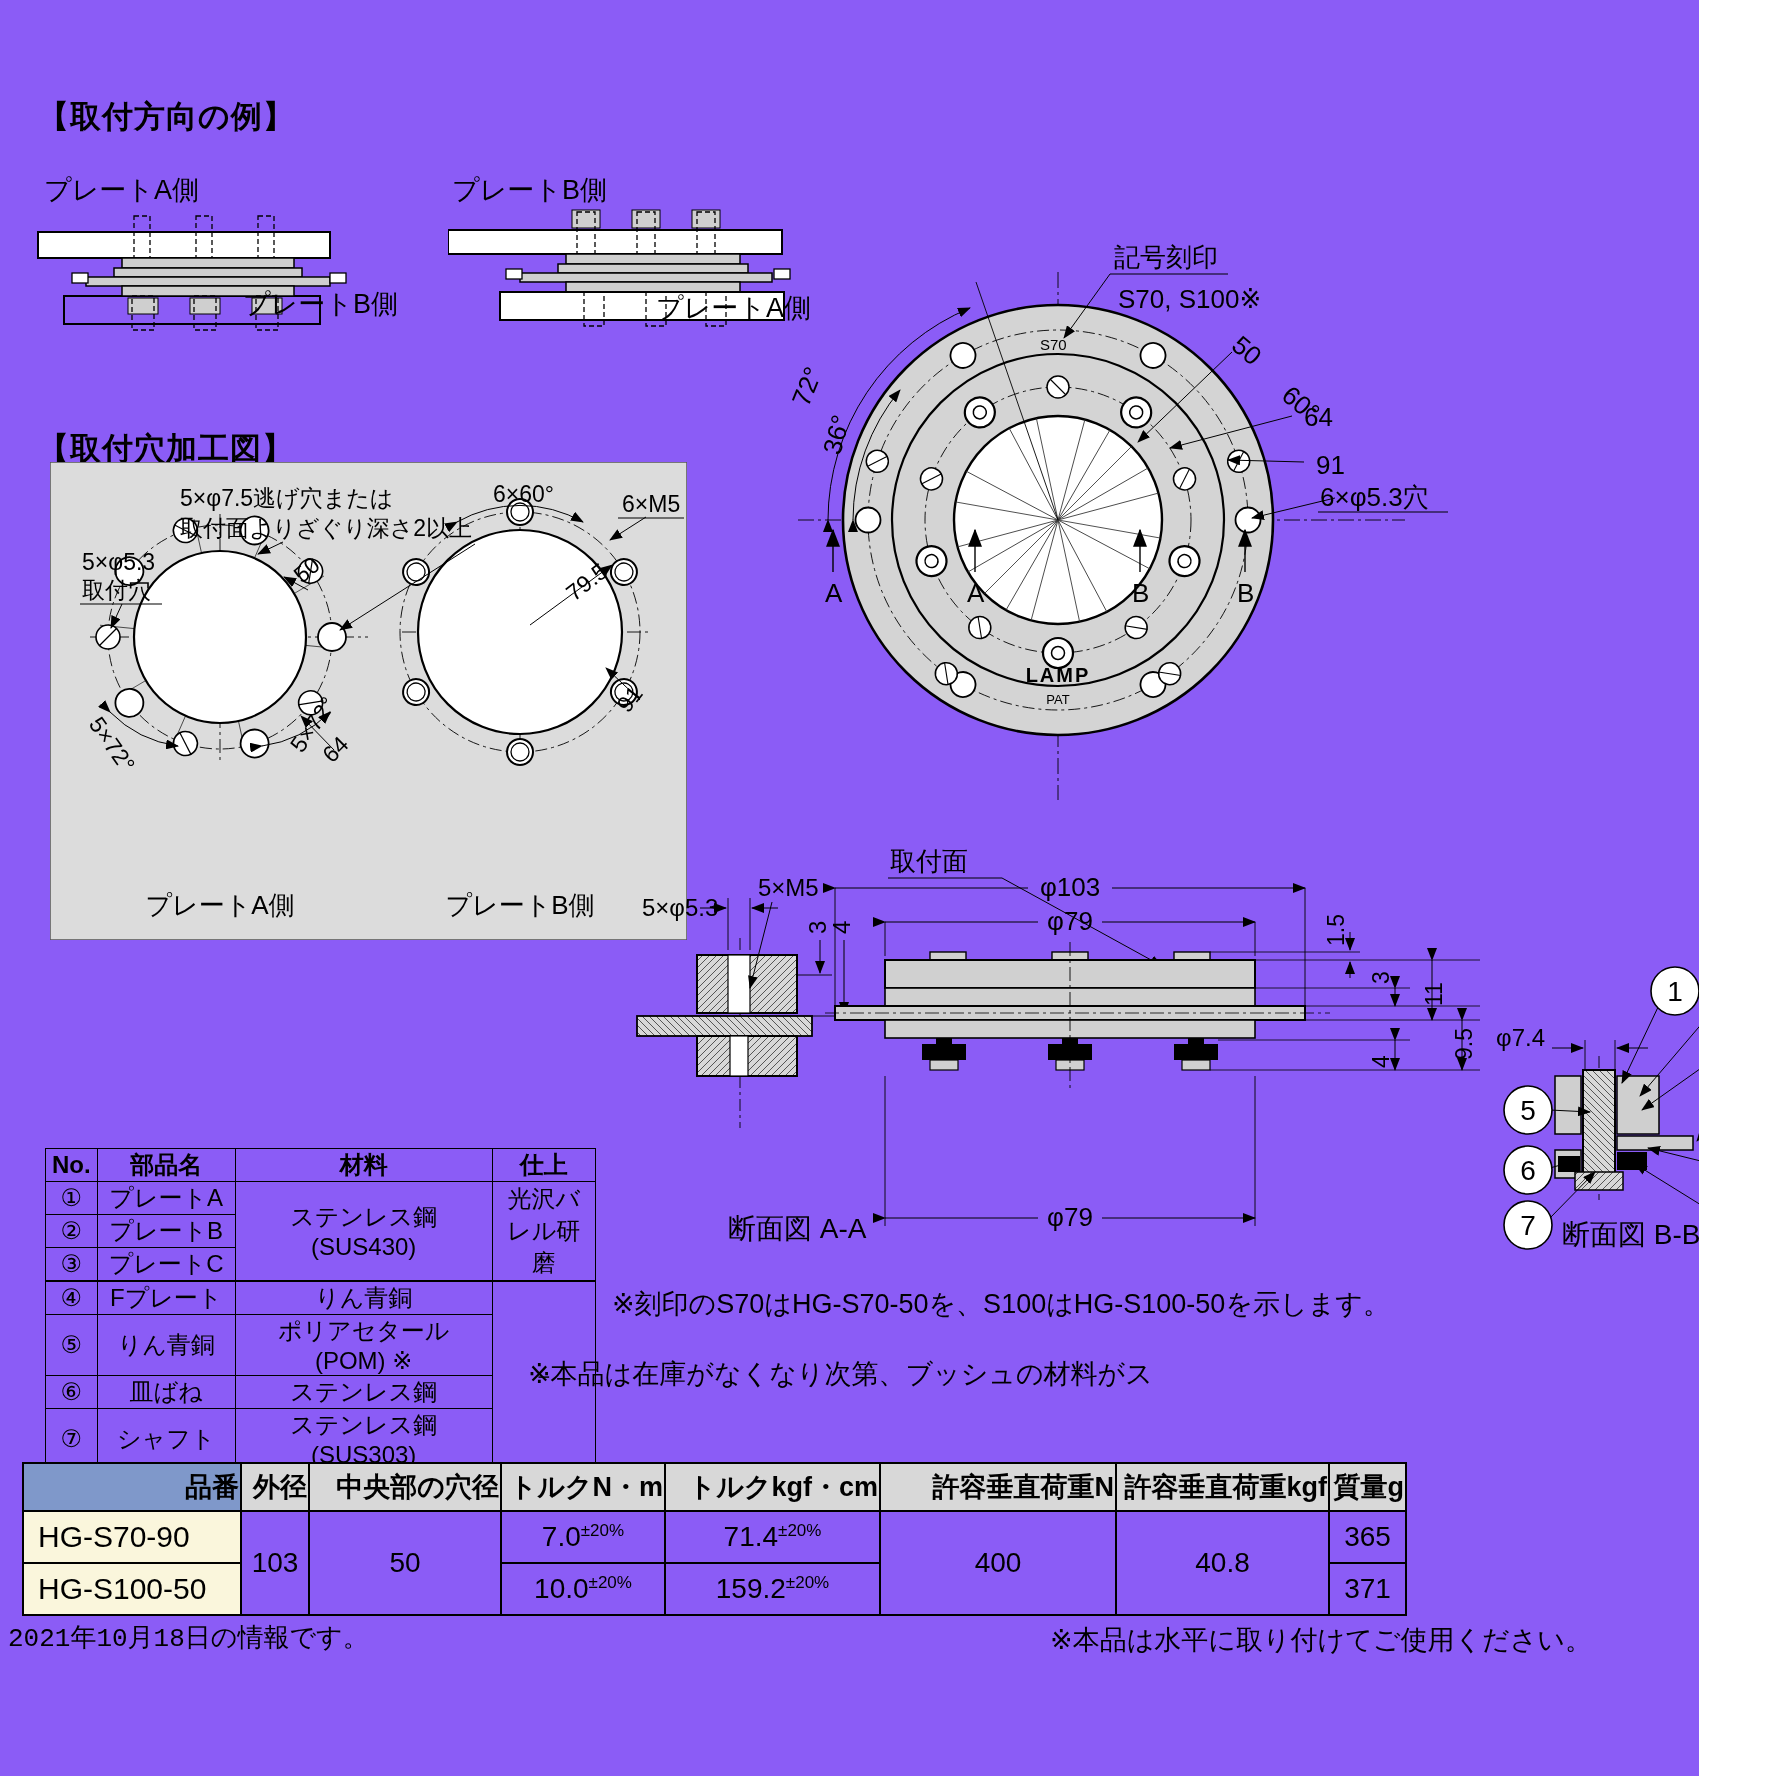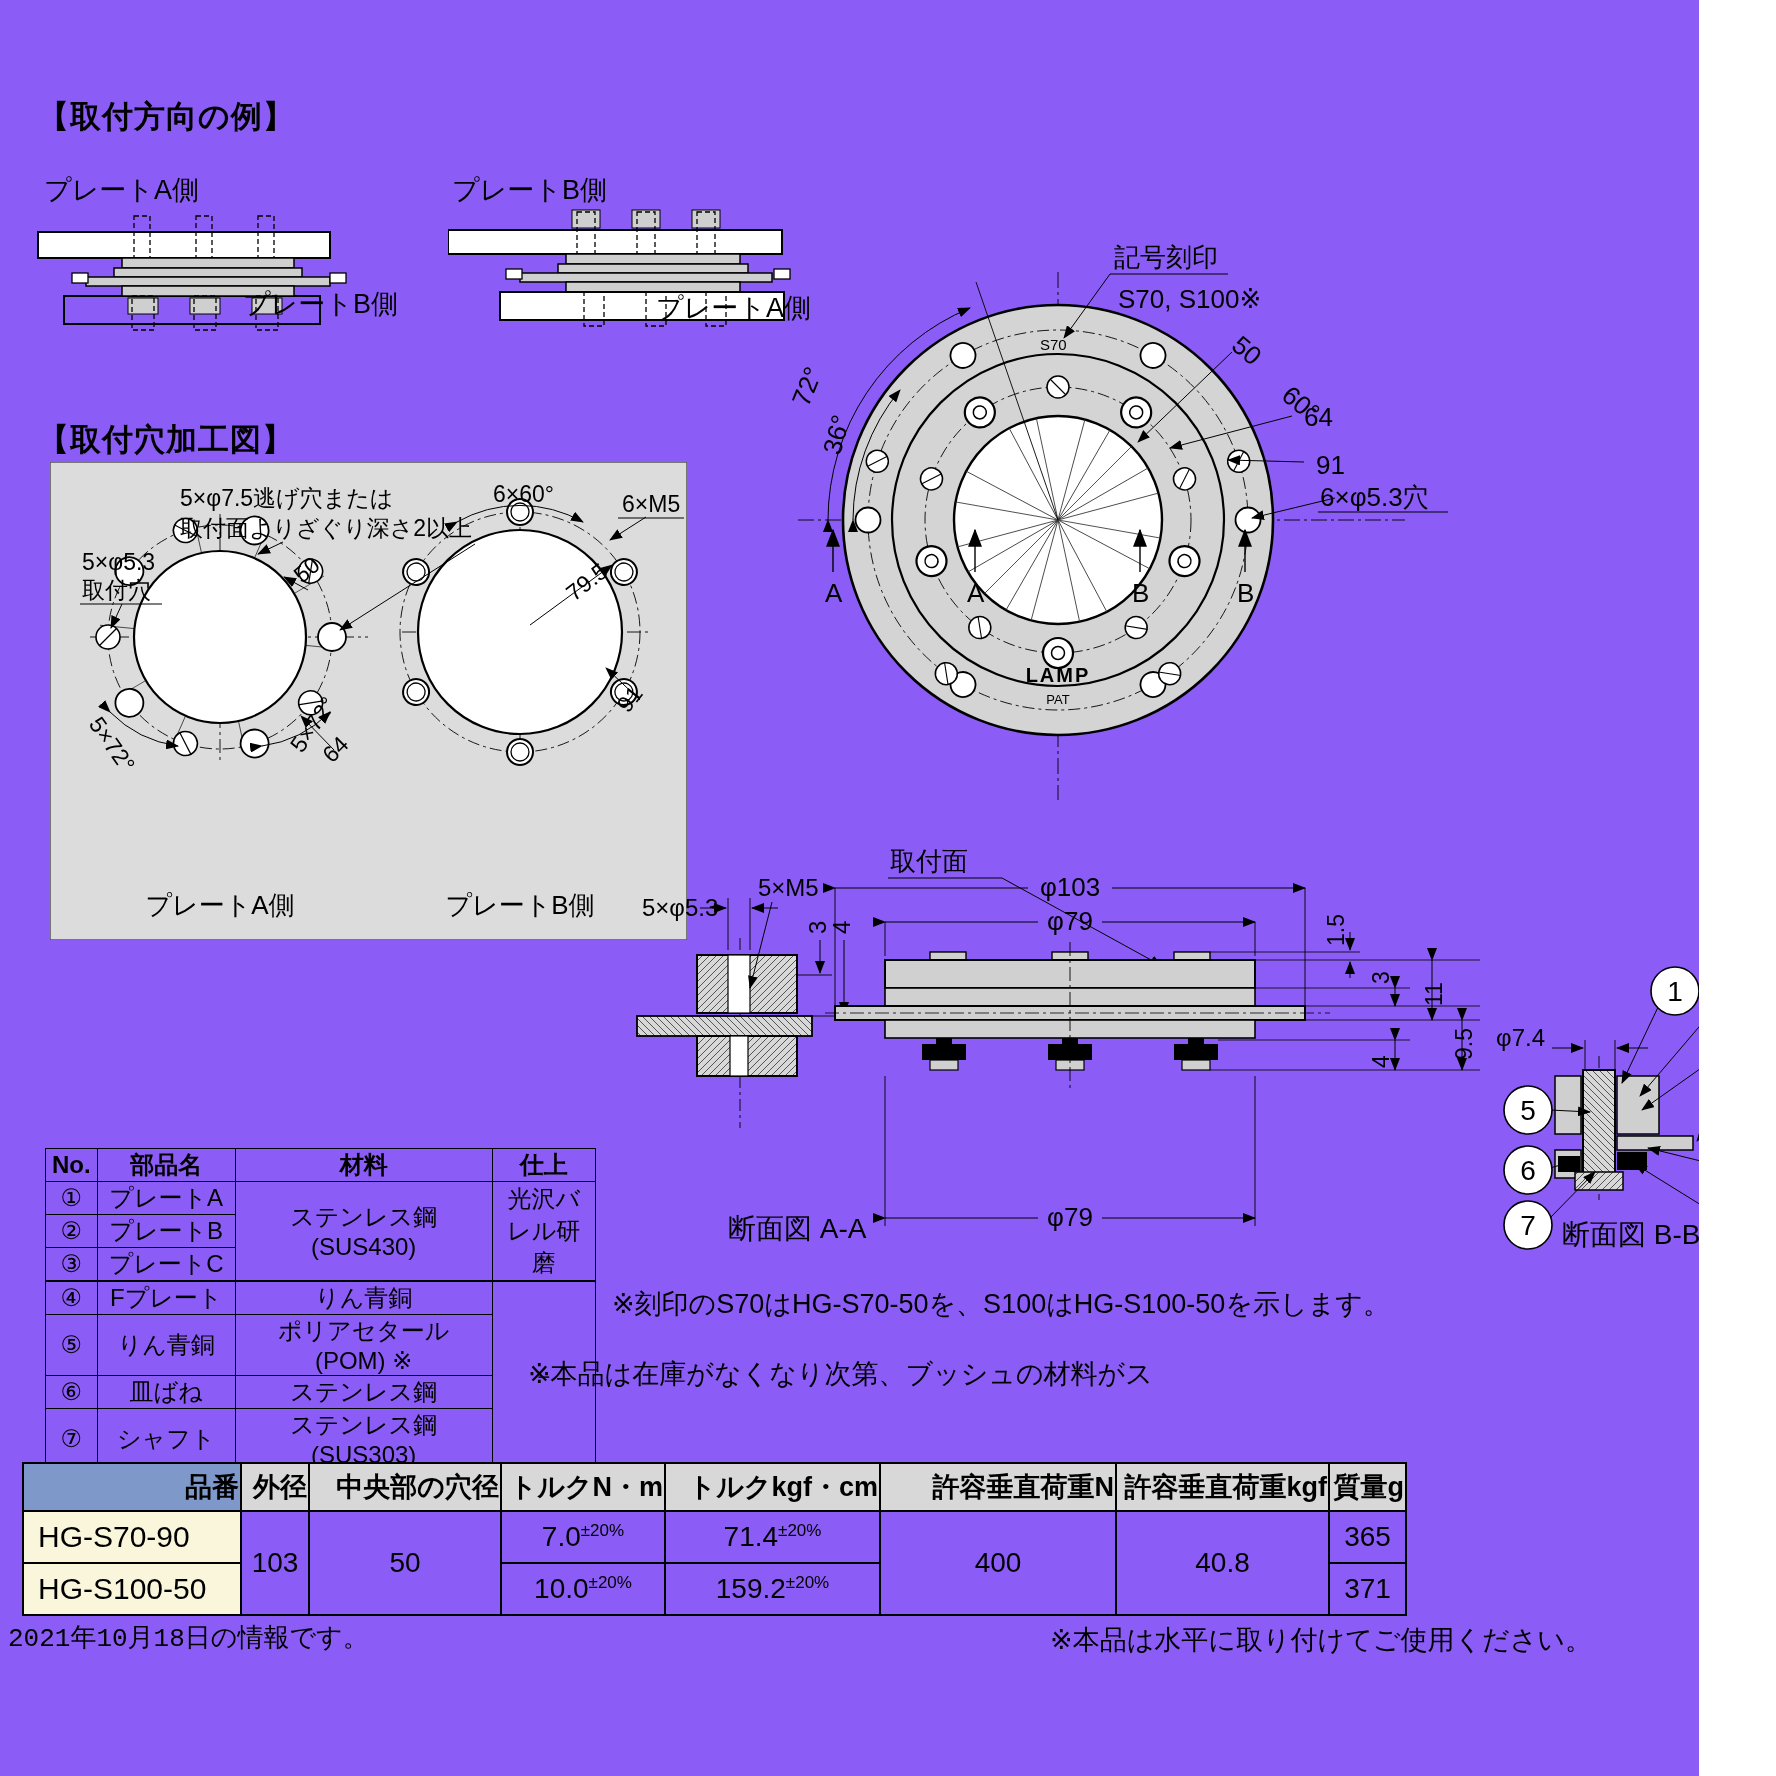--- a/index.html
+++ b/index.html
@@ -71,21 +71,21 @@
     <rect x="118" y="84" width="174" height="10" fill="#cfcfcf" stroke="#000" stroke-width="1.5"></rect>
     <rect x="58" y="71" width="16" height="10" fill="#fff" stroke="#000" stroke-width="1.3"></rect>
     <rect x="326" y="71" width="16" height="10" fill="#fff" stroke="#000" stroke-width="1.3"></rect>
     <rect x="52" y="94" width="284" height="28" fill="#fff" stroke="#000" stroke-width="2"></rect>
     <rect x="136" y="94" width="20" height="34" fill="none" stroke="#000" stroke-width="1.3" stroke-dasharray="5 3"></rect>
     <rect x="198" y="94" width="20" height="34" fill="none" stroke="#000" stroke-width="1.3" stroke-dasharray="5 3"></rect>
     <rect x="258" y="94" width="20" height="34" fill="none" stroke="#000" stroke-width="1.3" stroke-dasharray="5 3"></rect>
   </svg>
   <div class="abs lbl" style="left:656px;top:290px;">プレートA側</div>
 
-  <div class="abs h1" style="left:38px;top:419px;">【取付穴加工図】</div>
+  <div class="abs h1" style="left:38px;top:428px;">【取付穴加工図】</div>
 
   <svg class="abs" style="left:50px;top:462px;" width="637" height="478" viewBox="0 0 637 478">
     <defs>
       <marker id="arr3" markerWidth="13" markerHeight="10" refX="12" refY="5" orient="auto">
           <path d="M0,0 L13,5 L0,10 z" fill="#000"></path>
         </marker>
     </defs>
     <rect x="0" y="0" width="637" height="478" fill="#dcdcdc" stroke="#555" stroke-width="1.5"></rect>
 
     <g>

